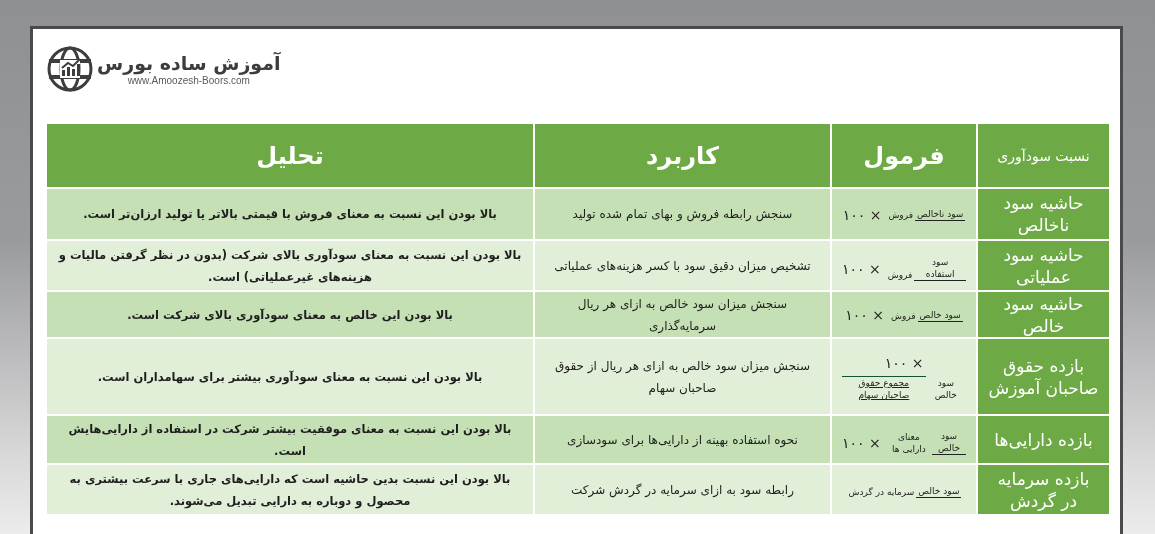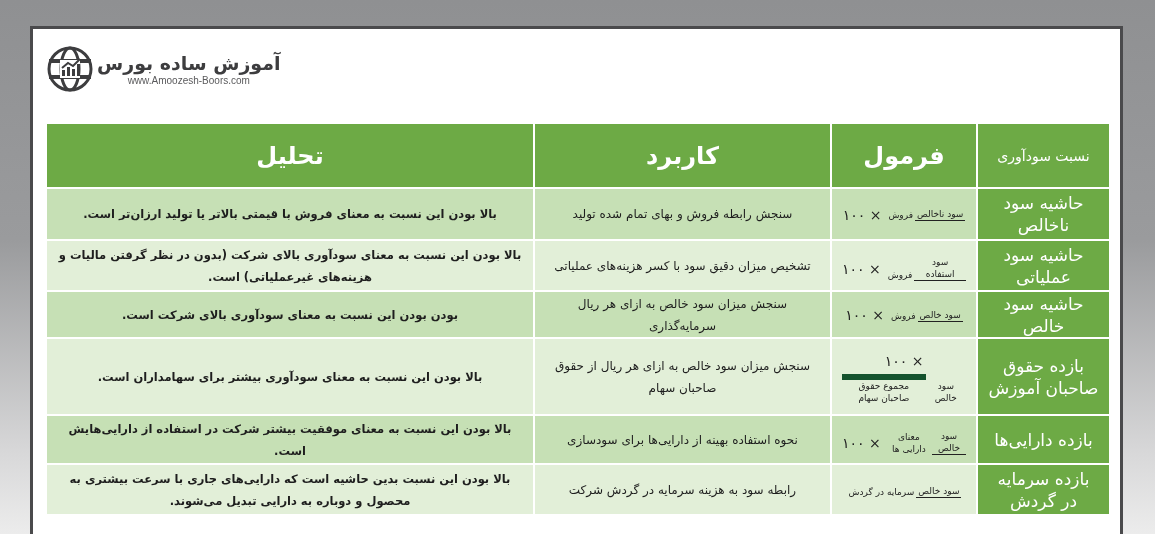--- a/index.html
+++ b/index.html
@@ -40,21 +40,21 @@
   td.c { color:#1e1e1e; font-size:12px; line-height:22px; }
   td.analysis { font-size:11.5px;font-weight:bold; }
 
   .formula { display:inline-flex; align-items:center; gap:5px; direction:rtl; }
   .frac { display:inline-flex; flex-direction:row; align-items:flex-end; font-size:9px; line-height:12px; color:#222; }
   .frac .num { padding:0 2px; border-bottom:1px solid #222; }
   .frac .den { padding:0 2px; }
   .times { font-size:14px; color:#222; direction:ltr; white-space:nowrap; }
   .formula.stacked { flex-direction:column; gap:2px; }
   .formula.stacked .frac .num { border-bottom:none; }
-  .formula.stacked .frac .den { border-top:6px solid #14532d; padding-top:1px; }
+  .formula.stacked .frac .den { border-top:1px solid #14532d; padding-top:1px;text-decoration:underline; }
   .formula.stacked .frac { font-size:9px; }
   .formula.stacked .frac .num, .formula.stacked .frac .den { padding:0 6px; }
 </style>
 </head>
 <body>
 
 <div class="card"></div>
 
 <div class="logo">
   <svg class="logo-globe" viewBox="0 0 46 46">
@@ -127,21 +127,21 @@
       <td class="c">
         <span class="formula">
           <span class="frac">
             <span class="num">سود خالص</span>
             <span class="den">فروش</span>
           </span>
           <span class="times">۱۰۰ ×</span>
         </span>
       </td>
       <td class="c">سنجش میزان سود خالص به ازای هر ریال سرمایه‌گذاری</td>
-      <td class="c analysis">بودن بودن این نسبت به معنای سودآوری بالای شرکت است.</td>
+      <td class="c analysis">بالا بودن این خالص به معنای سودآوری بالای شرکت است.</td>
     </tr>
 
     <tr class="even" style="height:77px">
       <td class="name">بازده حقوق صاحبان آموزش</td>
       <td class="c">
         <span class="formula stacked">
           <span class="times">۱۰۰ ×</span>
           <span class="frac">
             <span class="num">سود خالص</span>
             <span class="den">مجموع حقوق صاحبان سهام</span>
@@ -170,17 +170,17 @@
     <tr class="even" style="height:51px">
       <td class="name">بازده سرمایه در گردش</td>
       <td class="c">
         <span class="formula">
           <span class="frac">
             <span class="num">سود خالص</span>
             <span class="den">سرمایه در گردش</span>
           </span>
         </span>
       </td>
-      <td class="c">رابطه سود به هزینه سرمایه در گردش شرکت</td>
+      <td class="c">رابطه سود به ازای سرمایه در گردش شرکت</td>
       <td class="c analysis">بالا بودن این نسبت بدین حاشیه است که دارایی‌های جاری با سرعت بیشتری به محصول و دوباره به دارایی تبدیل می‌شوند.</td>
     </tr>
   </tbody>
 </table>
 
 </body></html>

